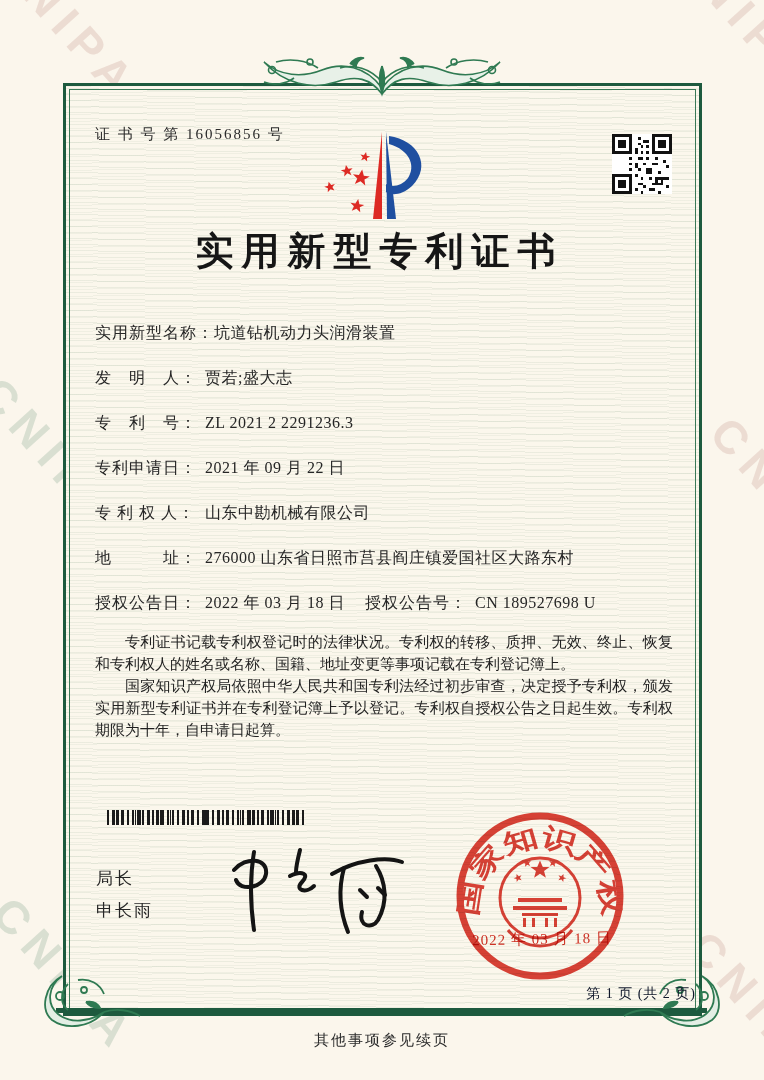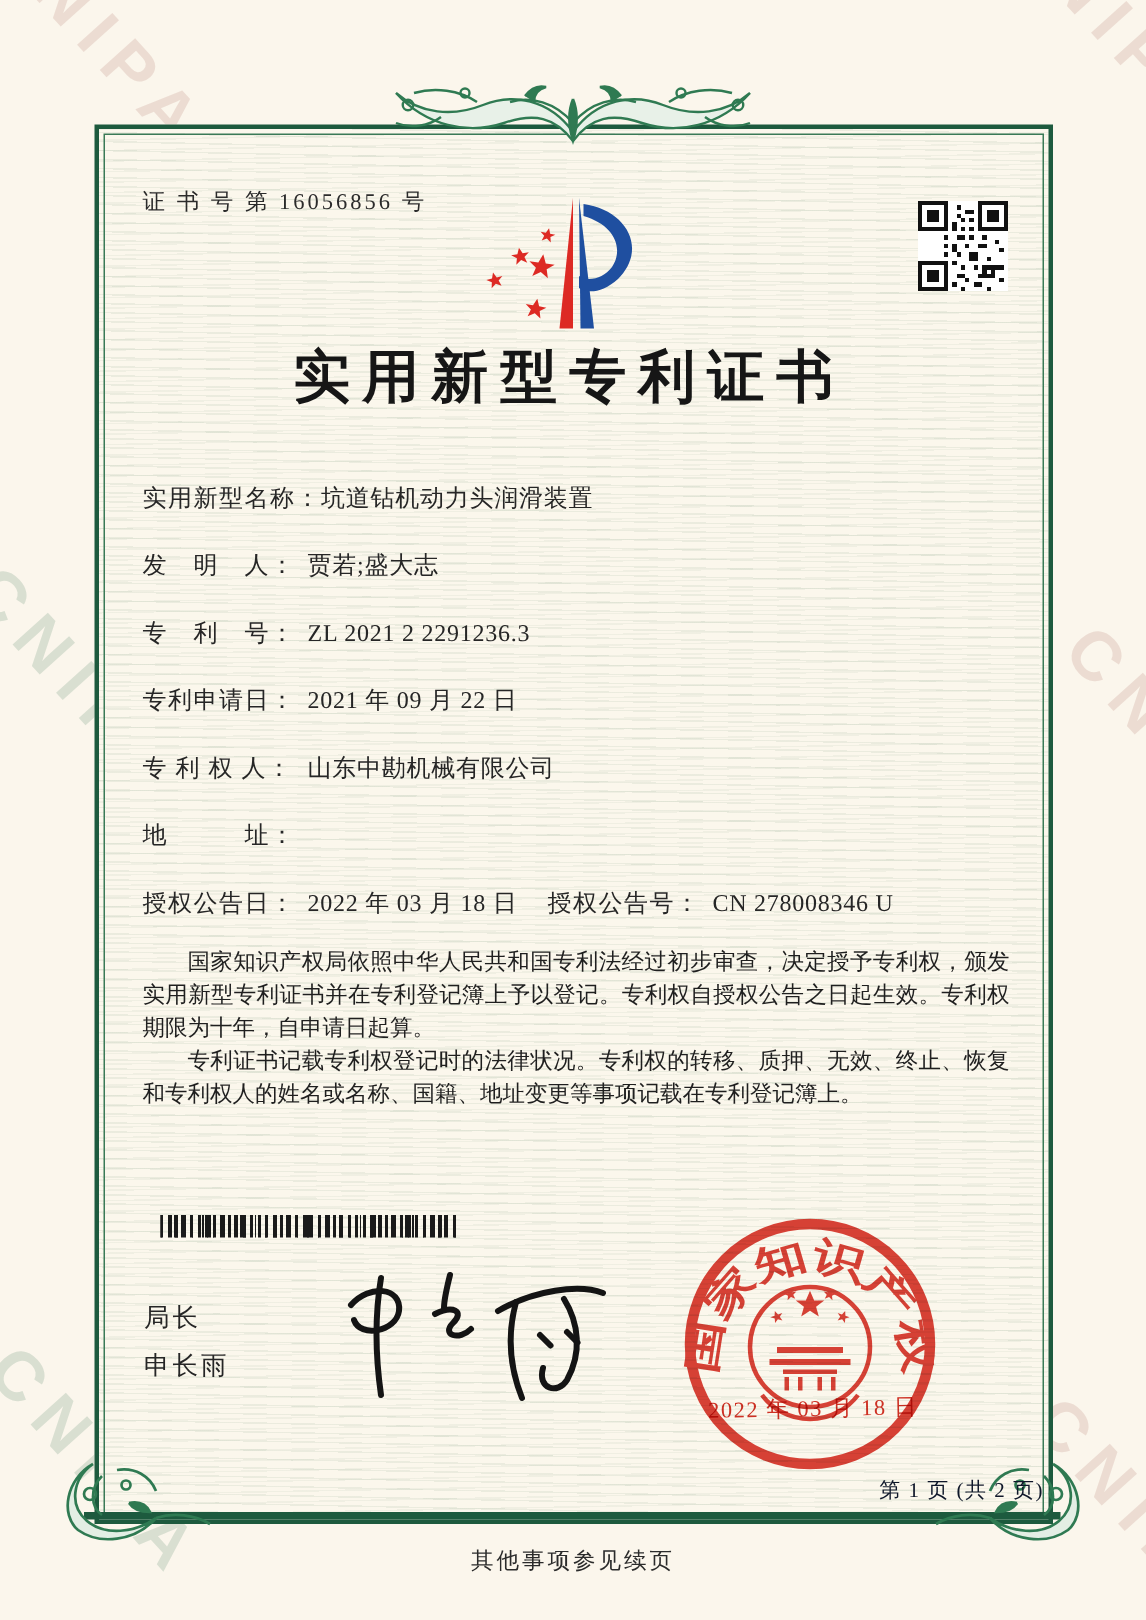--- a/index.html
+++ b/index.html
@@ -245,34 +245,35 @@
     <div class="frow">
       <span class="flabel">专利申请日：</span>
       <span class="fvalue">2021 年 09 月 22 日</span>
     </div>
     <div class="frow">
       <span class="flabel">专 利 权 人：</span>
       <span class="fvalue">山东中勘机械有限公司</span>
     </div>
     <div class="frow">
       <span class="flabel">地　　　址：</span>
+      <span class="fvalue">276000 山东省日照市莒县阎庄镇爱国社区大路东村</span>
     </div>
     <div class="frow">
       <span class="flabel">授权公告日：</span>
       <span class="fvalue">2022 年 03 月 18 日</span>
       <span class="fpair2">
         <span class="flabel">授权公告号：</span>
-        <span class="fvalue">CN 278008346 U</span>
+        <span class="fvalue">CN 189527698 U</span>
       </span>
     </div>
   </div>
 
   <div class="body-text">
+    <p>专利证书记载专利权登记时的法律状况。专利权的转移、质押、无效、终止、恢复和专利权人的姓名或名称、国籍、地址变更等事项记载在专利登记簿上。</p>
     <p>国家知识产权局依照中华人民共和国专利法经过初步审查，决定授予专利权，颁发实用新型专利证书并在专利登记簿上予以登记。专利权自授权公告之日起生效。专利权期限为十年，自申请日起算。</p>
-    <p>专利证书记载专利权登记时的法律状况。专利权的转移、质押、无效、终止、恢复和专利权人的姓名或名称、国籍、地址变更等事项记载在专利登记簿上。</p>
   </div>
 
   <div class="barcode"></div>
 
   <div class="signer-title">局长</div>
   <div class="signer-name">申长雨</div>
 
   <svg class="signature" viewBox="0 0 190 96">
     <g fill="none" stroke="#141414" stroke-width="4" stroke-linecap="round">
       <path d="M34,12 C30,36 30,62 34,90"></path>

